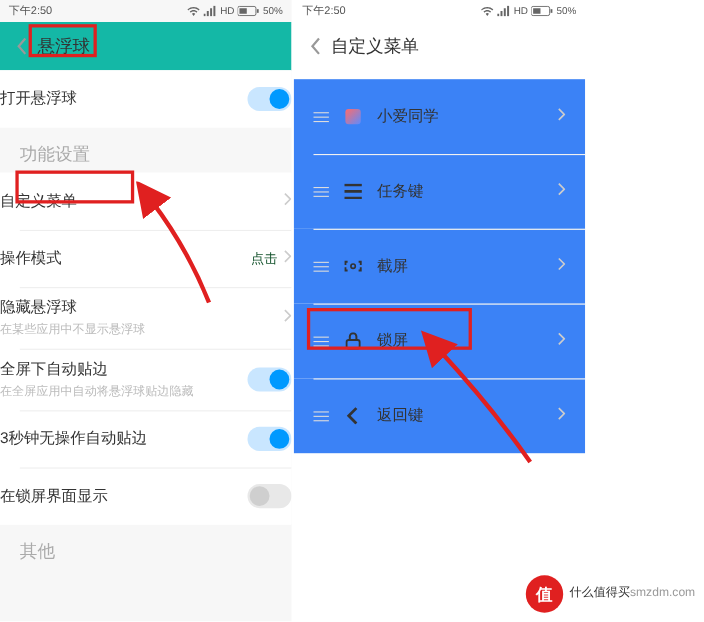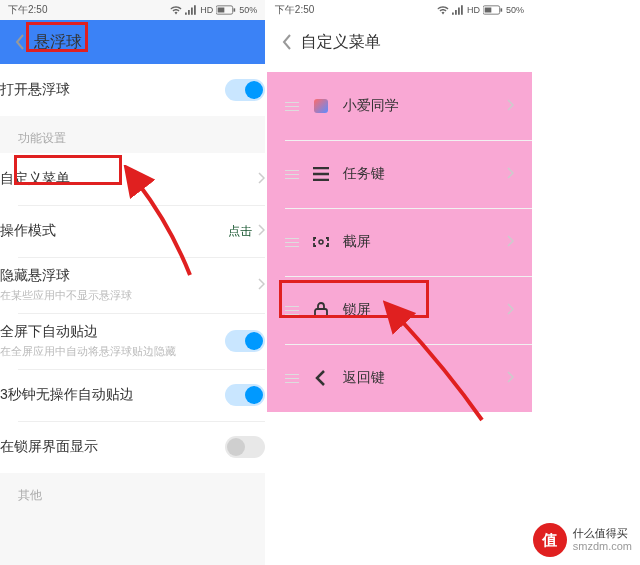--- a/index.html
+++ b/index.html
@@ -6,55 +6,55 @@
   body { background: #fff; width: 640px; height: 565px; position: relative; overflow: hidden; }
   .screens { display: flex; width: 532px; height: 565px; }
   .screen { width: 319px; height: 565px; background: #f7f7f7; position: relative; overflow: hidden; }
   .divider { width: 2px; background: #fff; }
   
   .status-bar { height: 20px; display: flex; align-items: center; justify-content: space-between; padding: 0 8px; font-size: 10px; color: #666; background: #f7f7f7; }
   .status-left { font-size: 10px; color: #555; }
   .status-right { display: flex; align-items: center; gap: 3px; font-size: 9px; color: #555; }
   .status-right svg { display: block; }
   
-  .title-bar { height: 44px; display: flex; align-items: center; padding: 0 10px; background: #3b82f6; }
+  .title-bar { height: 44px; display: flex; align-items: center; padding: 0 10px; background: #14b8a6; }
   .back-icon { width: 20px; height: 20px; display: flex; align-items: center; justify-content: center; color: #888; }
   .page-title { font-size: 16px; color: #333; margin-left: 4px; }
   
   .group { background: #fff; }
-  .section-label { font-size: 12px; color: #aaa; padding: 14px 18px 6px; background: #f7f7f7; }
+  .section-label { font-size: 16px; color: #aaa; padding: 14px 18px 6px; background: #f7f7f7; }
   .row { display: flex; align-items: center; padding: 0 0; min-height: 52px; background: #fff; position: relative; }
   .row + .row::before, .row.div-top::before { content: ""; position: absolute; left: 18px; right: 0; top: 0; height: 1px; background: #eee; }
   .row-main { flex: 1; display: flex; flex-direction: column; justify-content: center; padding: 10px 0; }
   .row-label { font-size: 14px; color: #333; }
   .row-sub { font-size: 11px; color: #bbb; margin-top: 3px; }
   .row-tail { display: flex; align-items: center; gap: 6px; }
   .row-value { font-size: 12px; color: #14532d; }
   .chevron { color: #ccc; }
   .toggle { width: 40px; height: 22px; border-radius: 11px; position: relative; }
   .toggle.on { background: #c9e6ff; }
   .toggle.off { background: #e8e8e8; }
   .toggle .knob { position: absolute; width: 18px; height: 18px; border-radius: 50%; top: 2px; }
   .toggle.on .knob { right: 2px; background: #09f; }
   .toggle.off .knob { left: 2px; background: #cfcfcf; }
   
-  .menu-row { display: flex; align-items: center; padding: 0 18px; height: 68px; background: #f9a8d4; position: relative; }
+  .menu-row { display: flex; align-items: center; padding: 0 18px; height: 68px; background: #3b82f6; position: relative; }
   .menu-row + .menu-row::before { content: ""; position: absolute; left: 18px; right: 0; top: 0; height: 1px; background: #f1f1f1; }
   .drag-handle { width: 18px; color: #ddd; font-size: 18px; line-height: 1; display:flex; flex-direction:column; gap:3px;}
   .drag-handle span{height:1px;background:#ddd;width:14px;}
   .menu-icon { width: 36px; display: flex; justify-content: center; color: #333; }
   .menu-label { flex: 1; font-size: 14px; color: #333; margin-left: 4px; }
   
   .hl { position: absolute; border: 3px solid #e02020; pointer-events: none; }
   
   .arrow { position: absolute; pointer-events: none; }
   
   .watermark { position: absolute; right: 8px; bottom: 8px; display: flex; align-items: center; gap: 6px; }
   .wm-badge { width: 34px; height: 34px; border-radius: 50%; background: #e02020; display: flex; align-items: center; justify-content: center; color: #fff; font-size: 15px; font-weight: bold; }
-  .wm-text { display: flex; flex-direction: column; font-size: 11px; color: #333; line-height: 1.2; }
+  .wm-text { display: flex; flex-direction: row; font-size: 11px; color: #333; line-height: 1.2; }
   .xiaoai { width:14px; height:14px; border-radius:3px; background:linear-gradient(135deg,#ff6b6b,#5b8cff);}
 </style>
 </head>
 <body>
 
 <div class="screens">
 
   <div class="screen">
     <div class="status-bar">
       <div class="status-left">下午2:50</div>

